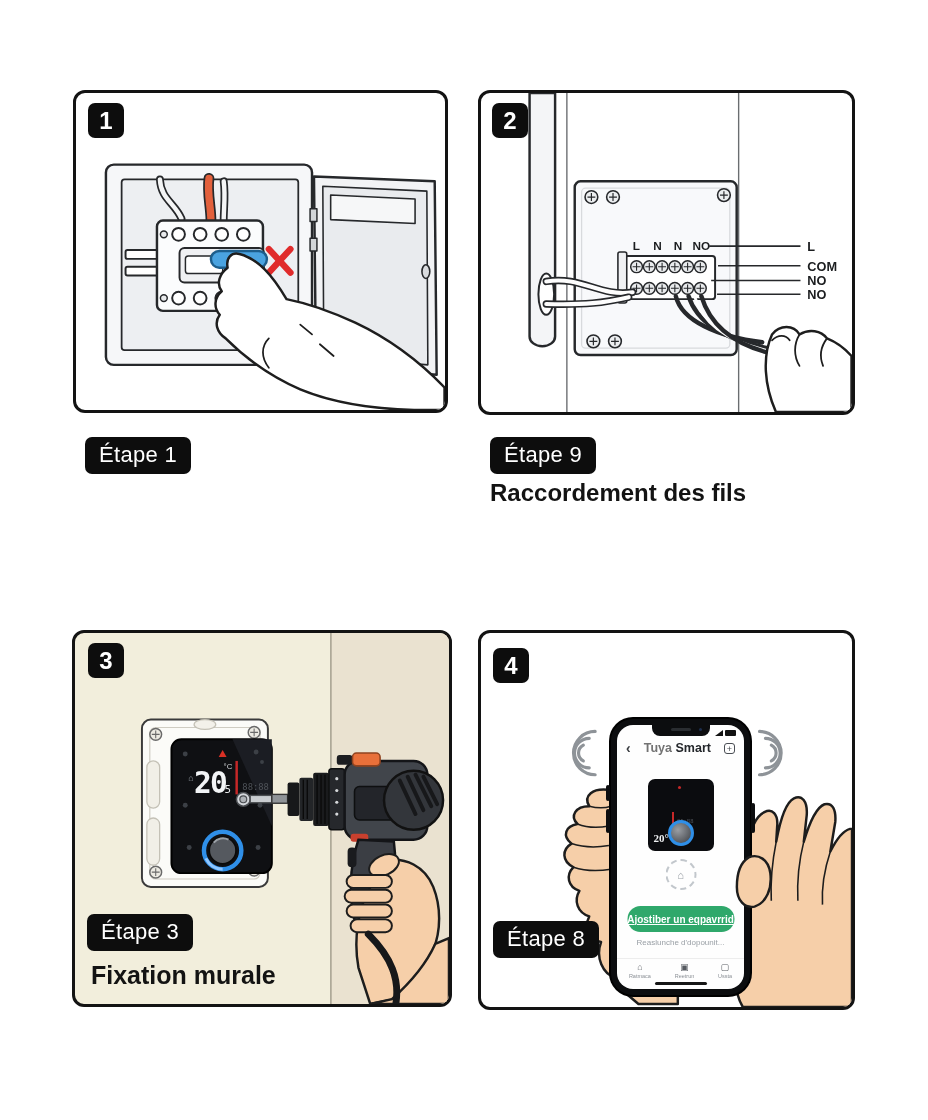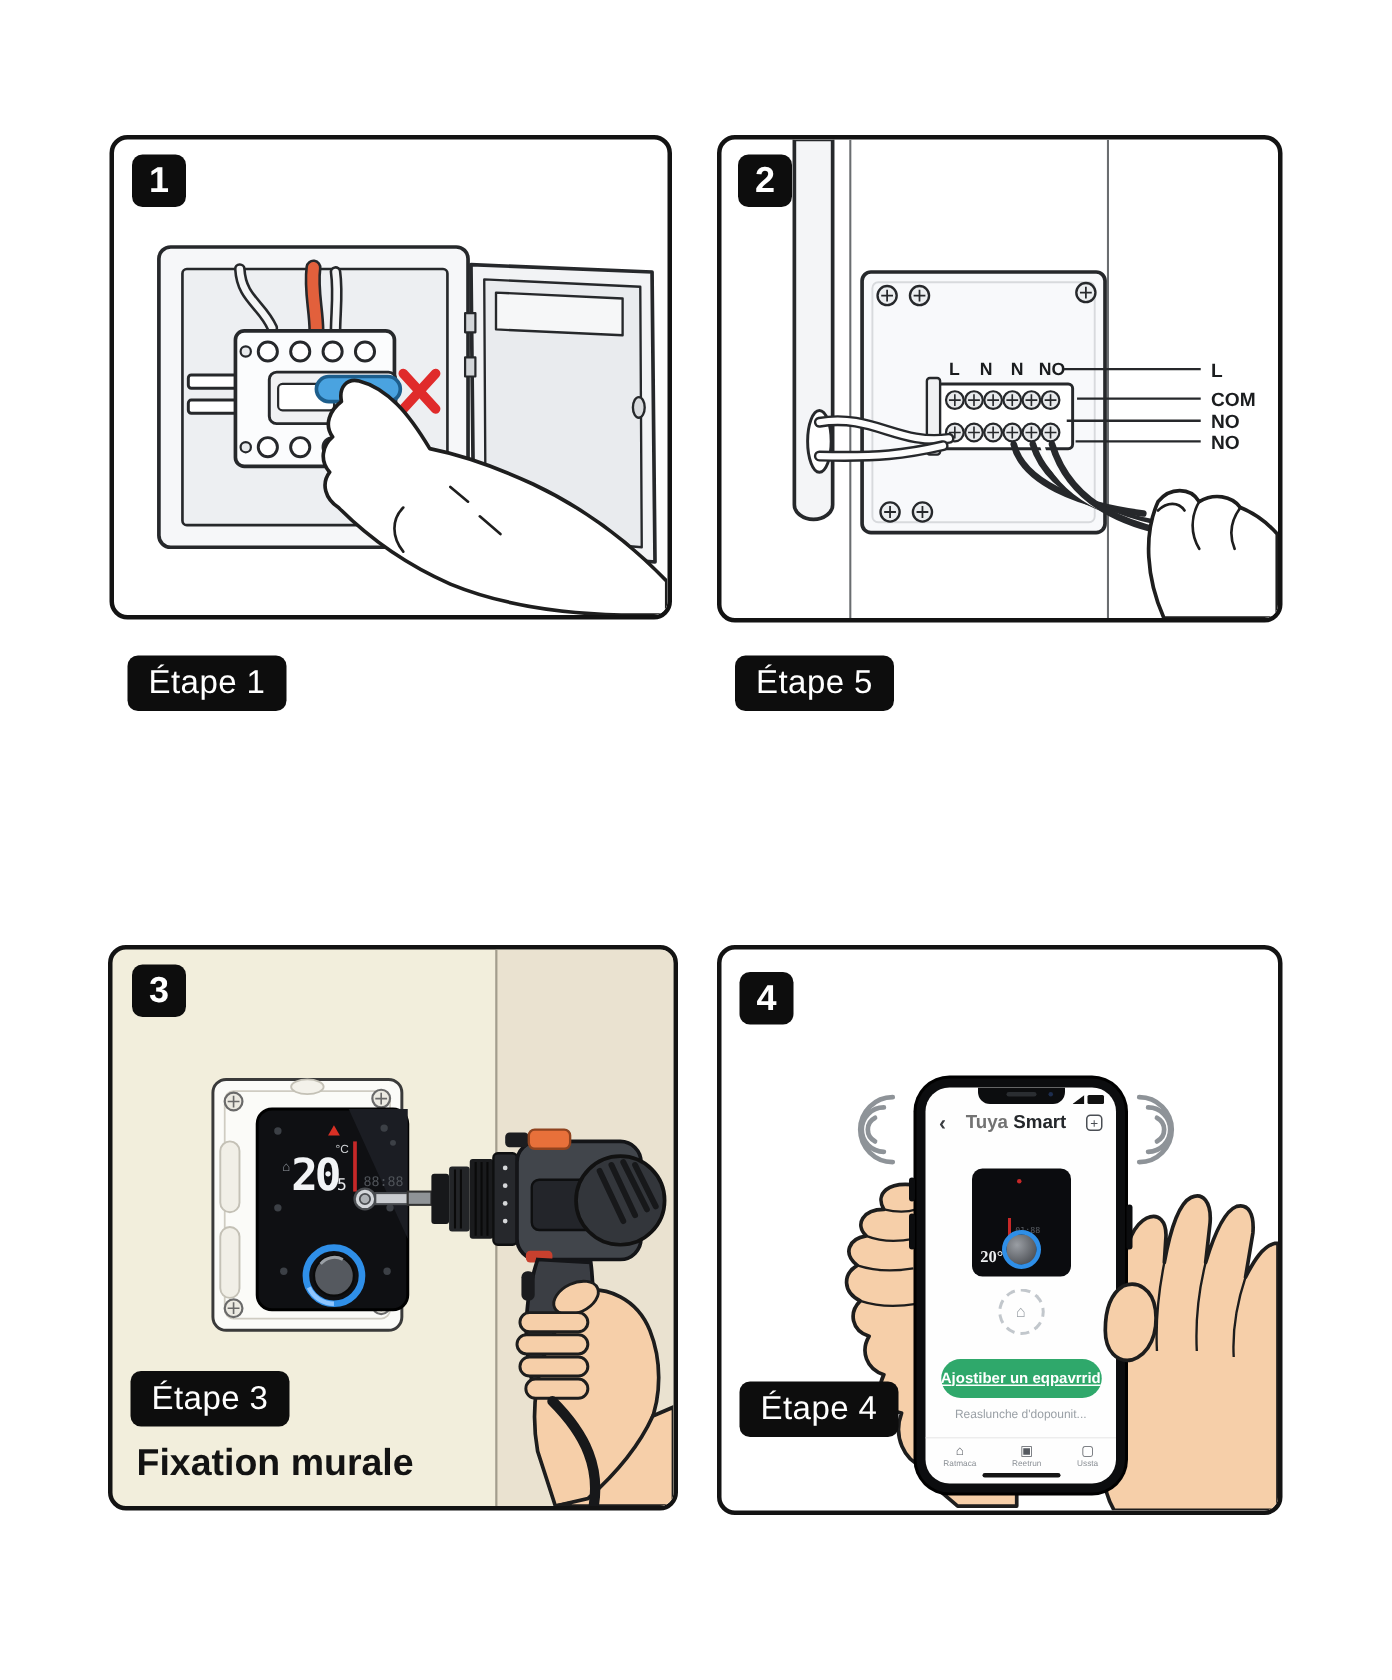--- a/index.html
+++ b/index.html
@@ -213,21 +213,22 @@
         <path fill="#fff" stroke="#1e1e1e" stroke-width="2.5" stroke-linejoin="round" d="M296 246 C304 236 318 236 324 246 C334 240 346 242 352 250 C362 254 370 260 377 268
              L377 325 L300 325 C288 298 286 268 296 246 Z"></path>
         <path fill="none" stroke="#1e1e1e" stroke-width="1.8" stroke-linecap="round" d="M324 246 C318 256 318 268 324 278 M352 250 C346 258 344 268 348 278
              M296 252 C302 246 310 246 314 252"></path>
       </g>
     </svg>
     <div class="num-badge" style="left:11px;top:10px;">2</div>
   </div>
 
   <div class="step-badge" style="left:85px;top:437px;">Étape 1</div>
-  <div class="step-badge" style="left:490px;top:437px;">Étape 5</div>
+  <div class="step-badge" style="left:490px;top:437px;">Étape 9</div>
+  <div class="caption" style="left:490px;top:479px;">Raccordement des fils</div>
 
   <div class="panel" id="panel3" style="left:72px;top:630px;width:380px;height:377px;">
     <svg class="scene" viewBox="0 0 380 377">
       <rect x="260" y="0" width="120" height="377" fill="#eae2d0"></rect>
       <line x1="260" y1="0" x2="260" y2="377" stroke="#a39d8d" stroke-width="1.5"></line>
 
       <g>
         <rect x="68" y="88" width="128" height="170" rx="9" fill="#fbfbf8" stroke="#3a3a3a" stroke-width="2"></rect>
         <rect x="76" y="96" width="112" height="154" rx="6" fill="none" stroke="#cfccc2" stroke-width="1.2"></rect>
         <g stroke="#6a6a6a" stroke-width="1.5" fill="#eceae2">
@@ -386,17 +387,17 @@
         </div>
         <div class="home-bar"></div>
       </div>
     </div>
 
     <svg class="overlay" viewBox="0 0 377 380">
       <path d="M272 228 C282 224 292 230 294 244 C296 260 290 274 278 278 C268 280 260 272 260 258 C260 244 264 233 272 228 Z" fill="#f6cfa9" stroke="#1d1d1d" stroke-width="2.5"></path>
     </svg>
 
     <div class="num-badge" style="left:12px;top:15px;">4</div>
-    <div class="step-badge" style="left:12px;top:288px;">Étape 4</div>
+    <div class="step-badge" style="left:12px;top:288px;">Étape 8</div>
   </div>
 
 
 </div>
 
 </body></html>

